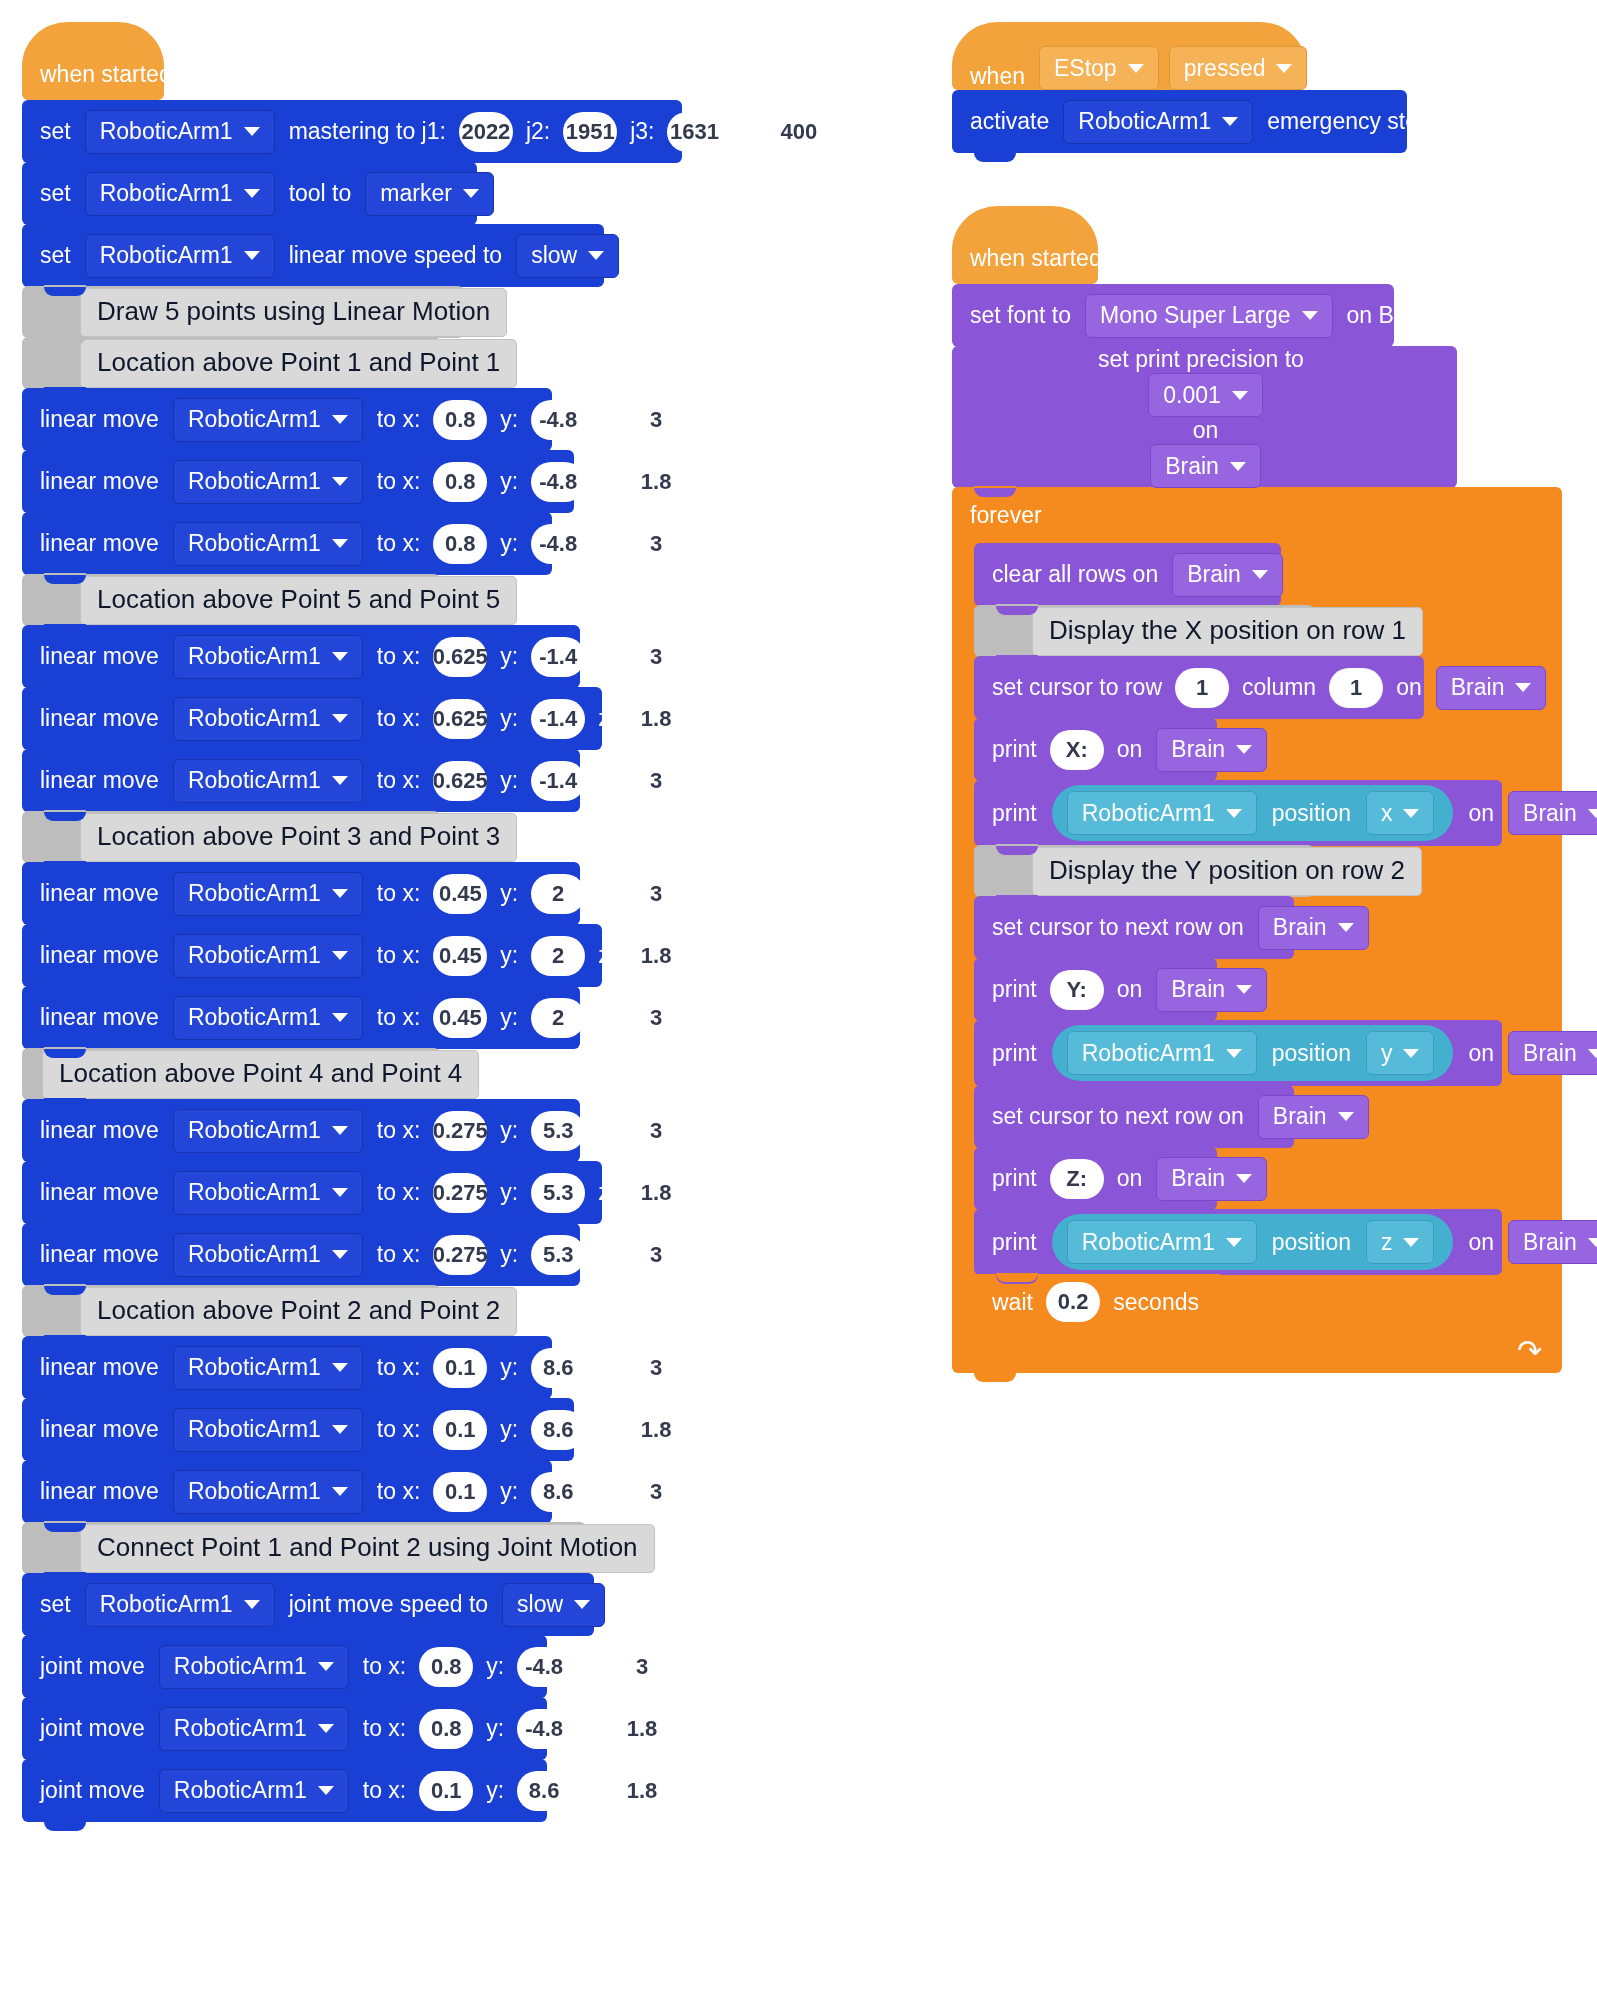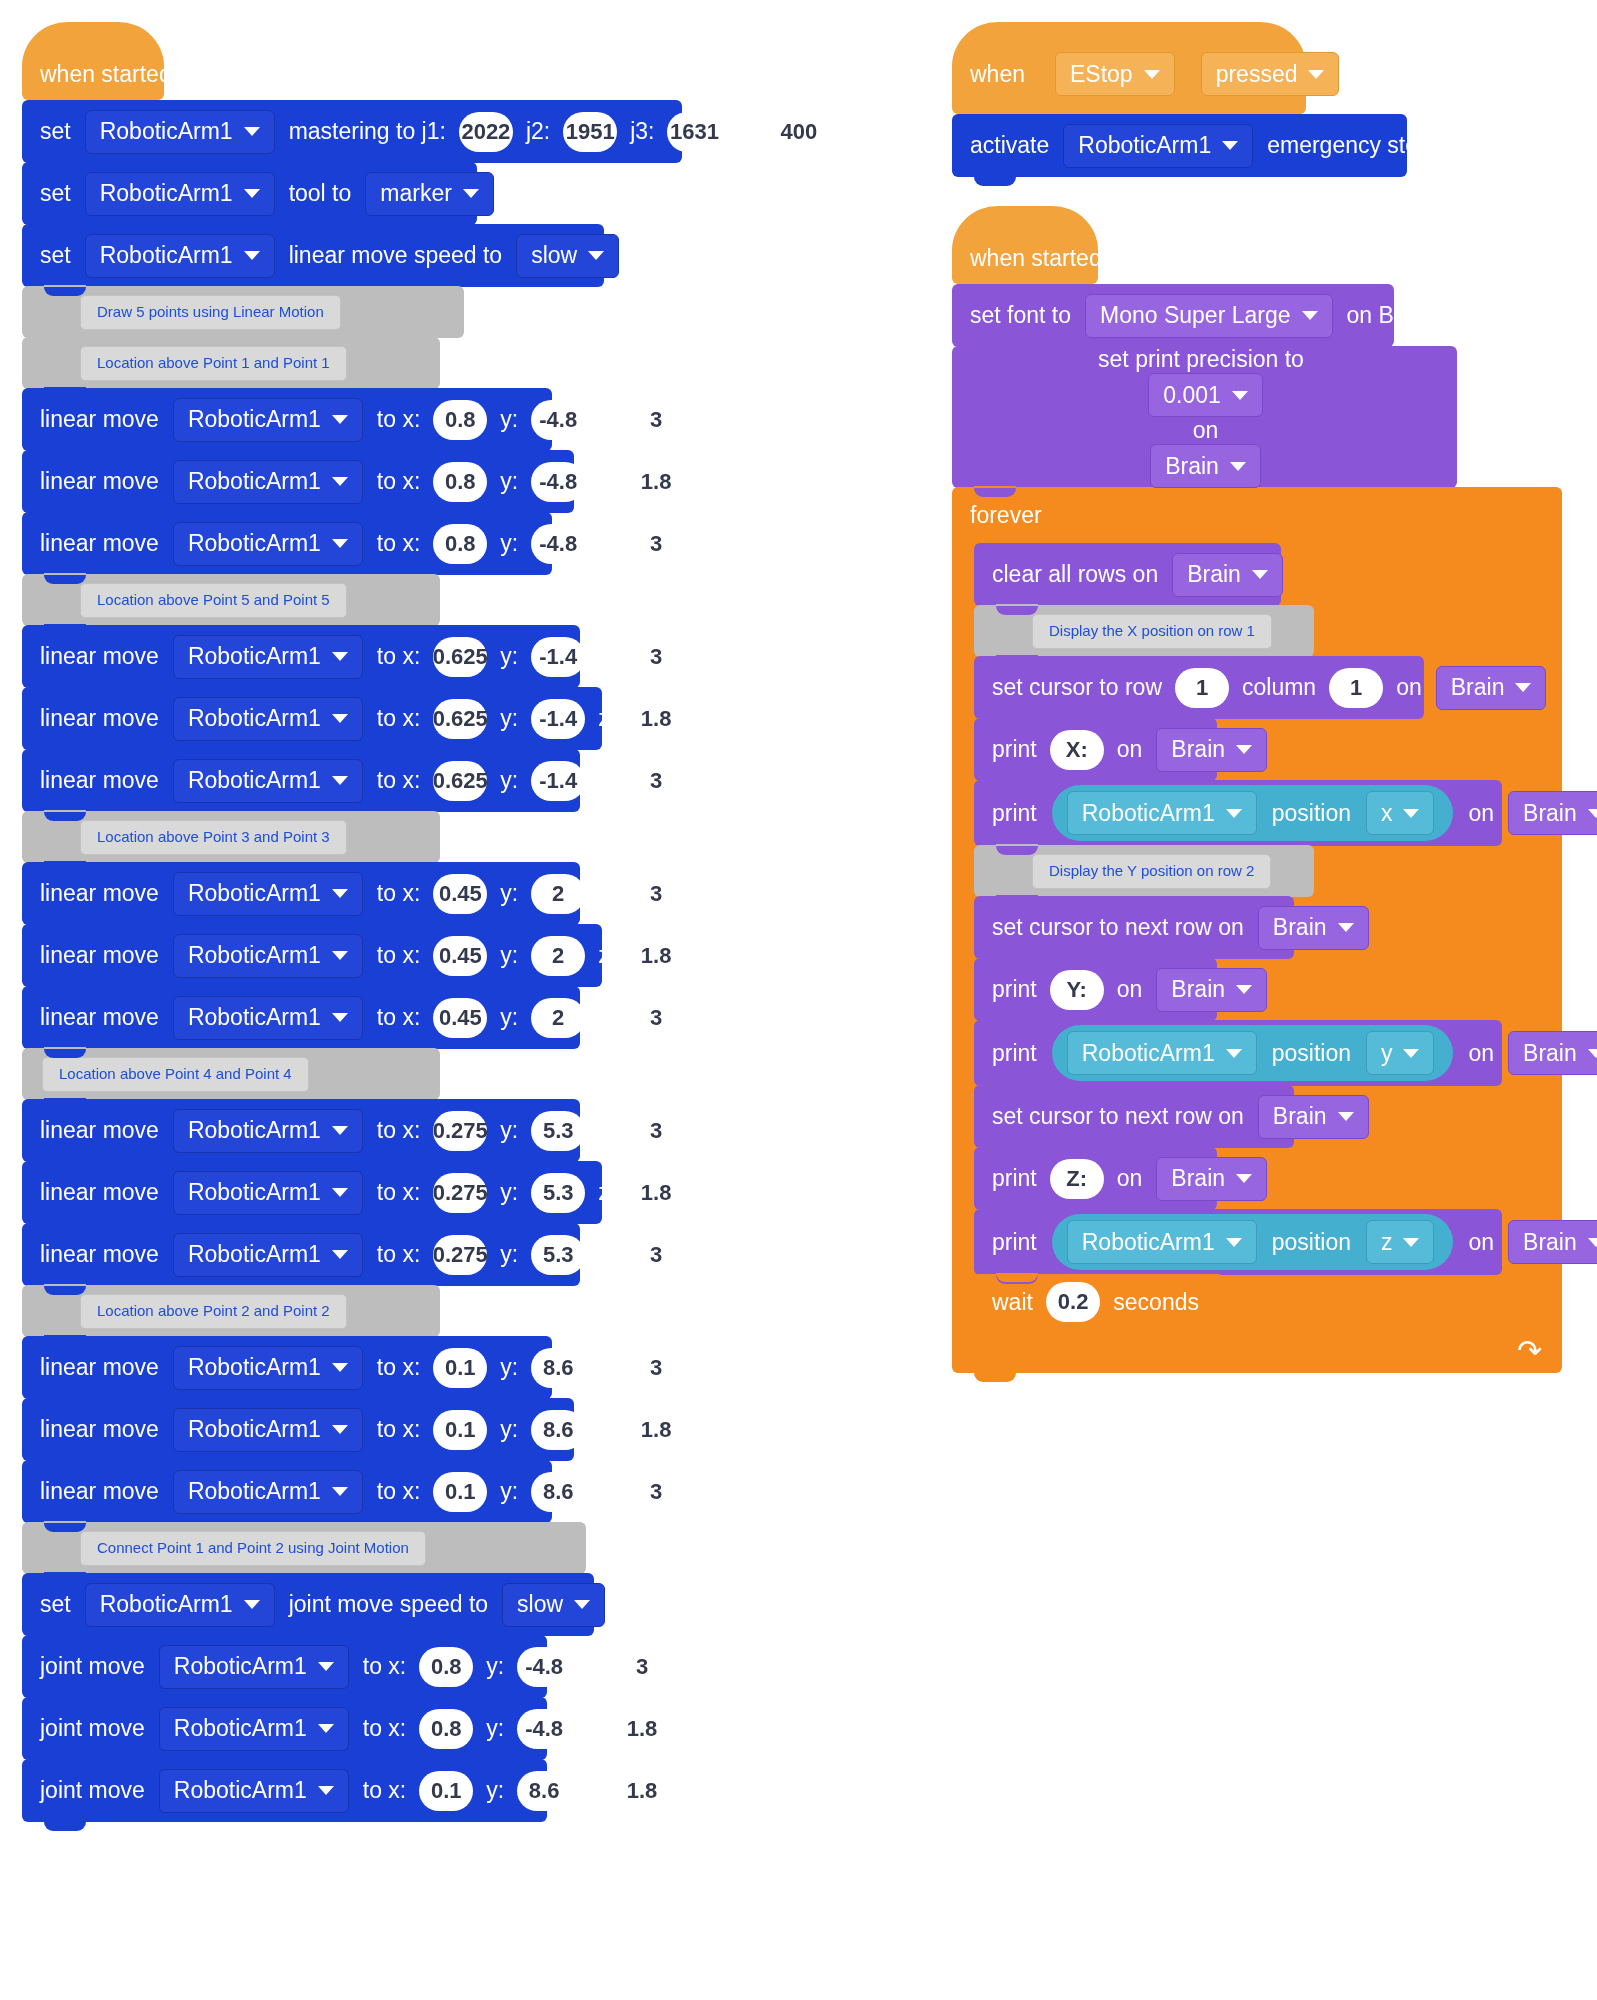--- a/index.html
+++ b/index.html
@@ -83,21 +83,21 @@
   }
   .hat::after{
     content:"";
     position:absolute;
     left:22px; bottom:-9px;
     width:42px; height:9px;
     background:#F2A33C;
     border-bottom-left-radius:9px;
     border-bottom-right-radius:9px;
   }
-  .hat.tall { height: 92px; align-items:center; padding-bottom:0;gap:16px;}
+  .hat.tall { height: 68px; align-items:flex-end; padding-bottom:0;}
   .hat.tall .hatlabel{ margin-bottom:0; }
   .hat .hatlabel { position:relative; z-index:3;margin-top:12px; }
 
   
   .lbl { padding: 0 9px; }
   .lbl.first { padding-left: 0; }
 
   .dd {
     display:inline-flex;
     align-items:center;
@@ -184,22 +184,22 @@
     width:42px; height:9px;
     background:#BDBDBD;
     border-bottom-left-radius:9px;
     border-bottom-right-radius:9px;
   }
   .comment .ctext{
     box-sizing:border-box;
     background:#D9D9D9;
     border:1px solid #C2C2C2;
     border-radius:5px;
-    color:#1d4ed8;
-    font-size:15px;
+    color:#0f172a;
+    font-size:26px;
     padding:7px 16px 9px 16px;
     white-space:nowrap;
   }
 
   
   .cblock { position:relative; }
   .cblock .c-top {
     position:relative;
     box-sizing:border-box;
     display:flex;

